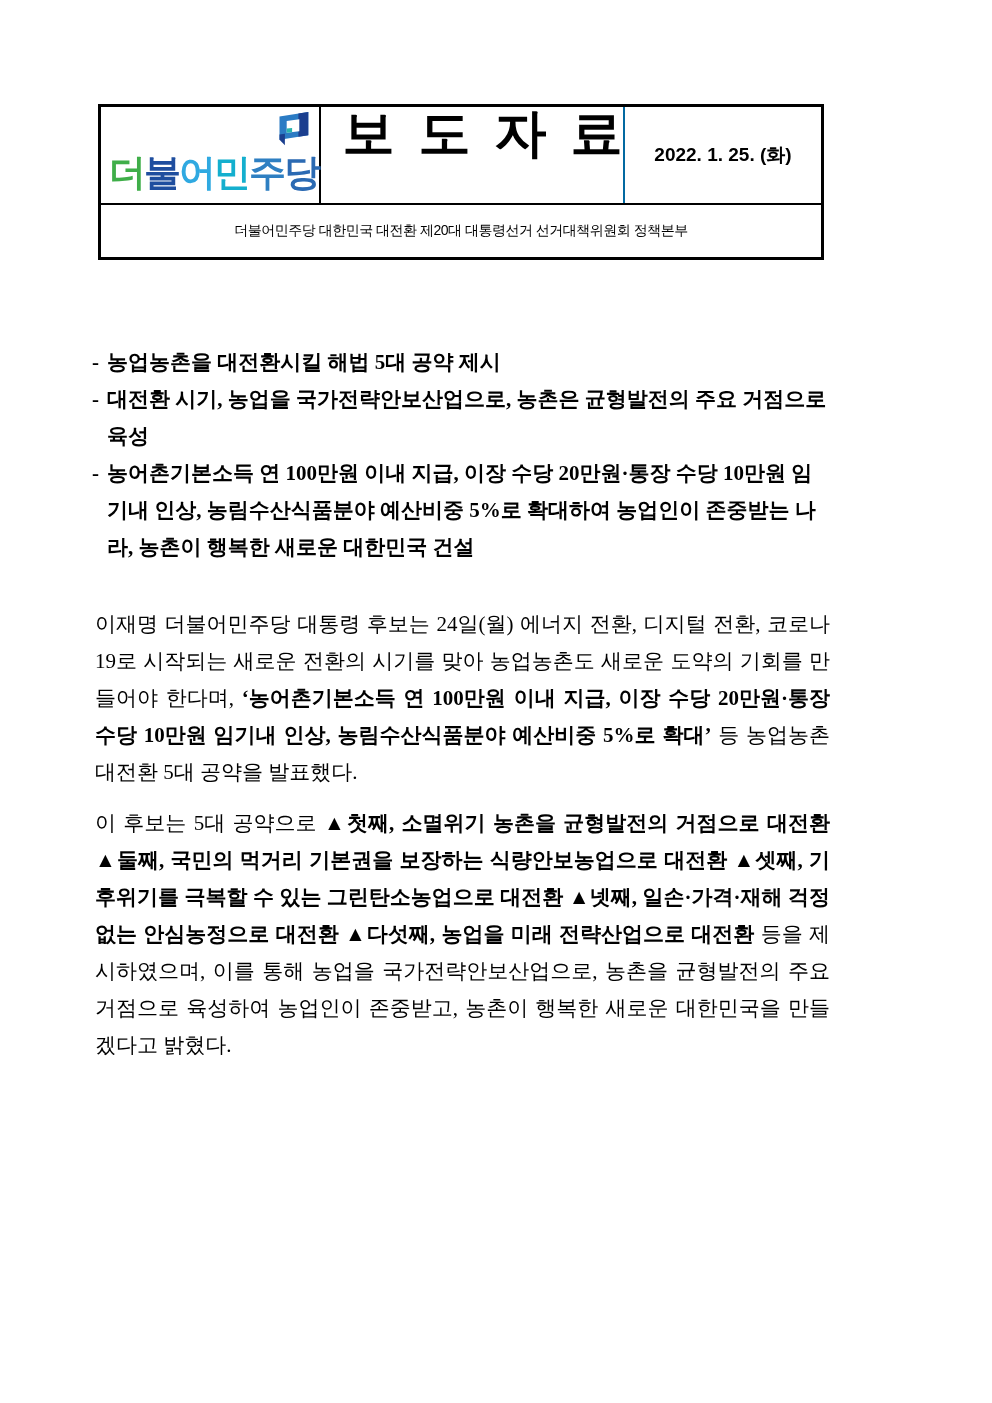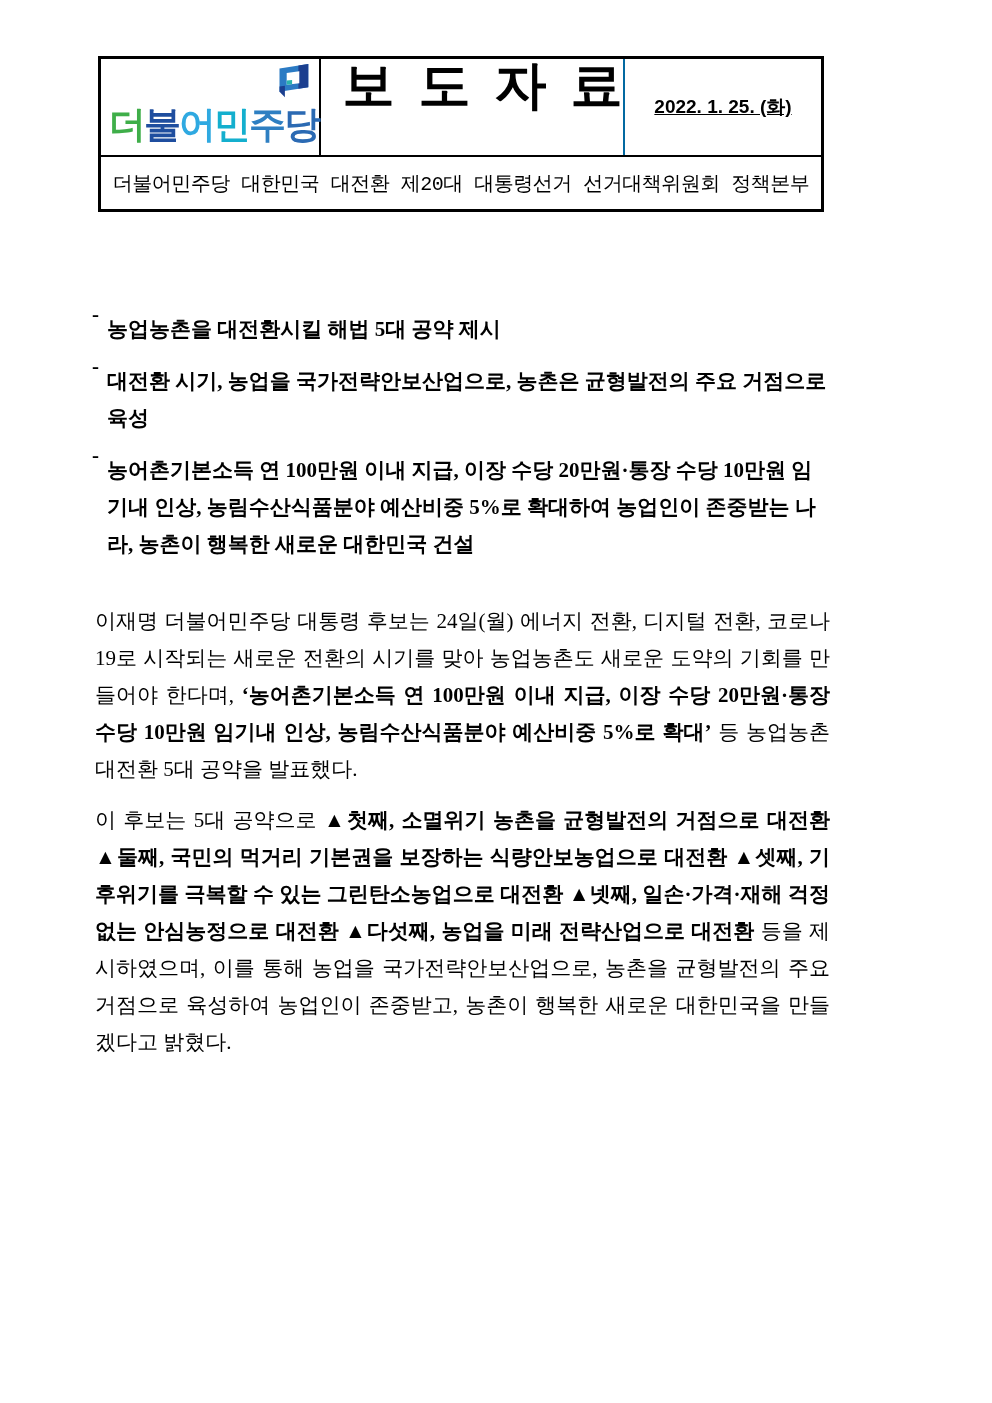--- a/index.html
+++ b/index.html
@@ -1,21 +1,21 @@
 <!DOCTYPE html>
 <html><head>
 <meta charset="utf-8">
 <style>
   html,body{margin:0;padding:0;}
   body{
     width:992px;height:1403px;background:#ffffff;color:#000;
     font-family:"Liberation Serif", serif;
     position:relative;overflow:hidden;
   }
-  .page{width:924px;height:1403px;padding-top:56px;box-sizing:border-box;}
+  .page{width:924px;height:1403px;padding-top:104px;box-sizing:border-box;}
 
   
   .header-box{
     margin:0 100px 0 98px;
     border:3px solid #000;
   }
   .header-row1{display:flex;align-items:stretch;height:96px;border-bottom:2px solid #000;}
   .cell{box-sizing:border-box;}
   .logo-cell{width:220px;border-right:2px solid #000;position:relative;}
   .logo-text{
@@ -30,45 +30,45 @@
     display:flex;align-items:flex-start;justify-content:center;margin-left:21px;
   }
   .doctype-text{
     font-family:"Liberation Sans", sans-serif;
     font-weight:900;font-size:52px;line-height:1;
     letter-spacing:24px;margin-right:-24px;white-space:nowrap;
   }
   .date-cell{
     width:196px;display:flex;align-items:center;justify-content:center;
     font-family:"Liberation Sans", sans-serif;
-    font-weight:bold;font-size:19px;white-space:nowrap;text-decoration:underline;
+    font-weight:bold;font-size:19px;white-space:nowrap;
   }
   .header-row2{
     height:52px;display:flex;align-items:center;justify-content:center;
-    font-family:Liberation Mono, monospace;
-    font-size:20px;letter-spacing:-0.5px;white-space:nowrap;
+    font-family:Liberation Sans, sans-serif;
+    font-size:14px;letter-spacing:-0.5px;white-space:nowrap;
   }
 
   
   .headline{
     margin-top:64px;text-align:center;
     font-family:"Liberation Sans", sans-serif;
     font-weight:800;font-size:28px;line-height:40px;
     letter-spacing:-1px;
   }
   .headline-line{white-space:pre-wrap;}
 
   
   .bullets{
     margin:84px 94px 0 92px;
     font-weight:bold;font-size:21px;line-height:37px;
   }
   .bullet{display:flex;align-items:flex-start;}
   .bullet .dash{flex:0 0 auto;margin-right:8px;}
-  .bullet .btext{flex:1 1 auto;margin-top:15px;}
+  .bullet .btext{flex:1 1 auto;}
 
   
   .body-paragraphs{
     margin:40px 94px 16px 95px;
     font-size:21px;line-height:37px;
     text-align:justify;
   }
   .para + .para{margin-top:14px;}
   .para.joined{margin-top:0;}
   .para.stretch{text-align-last:justify;}

